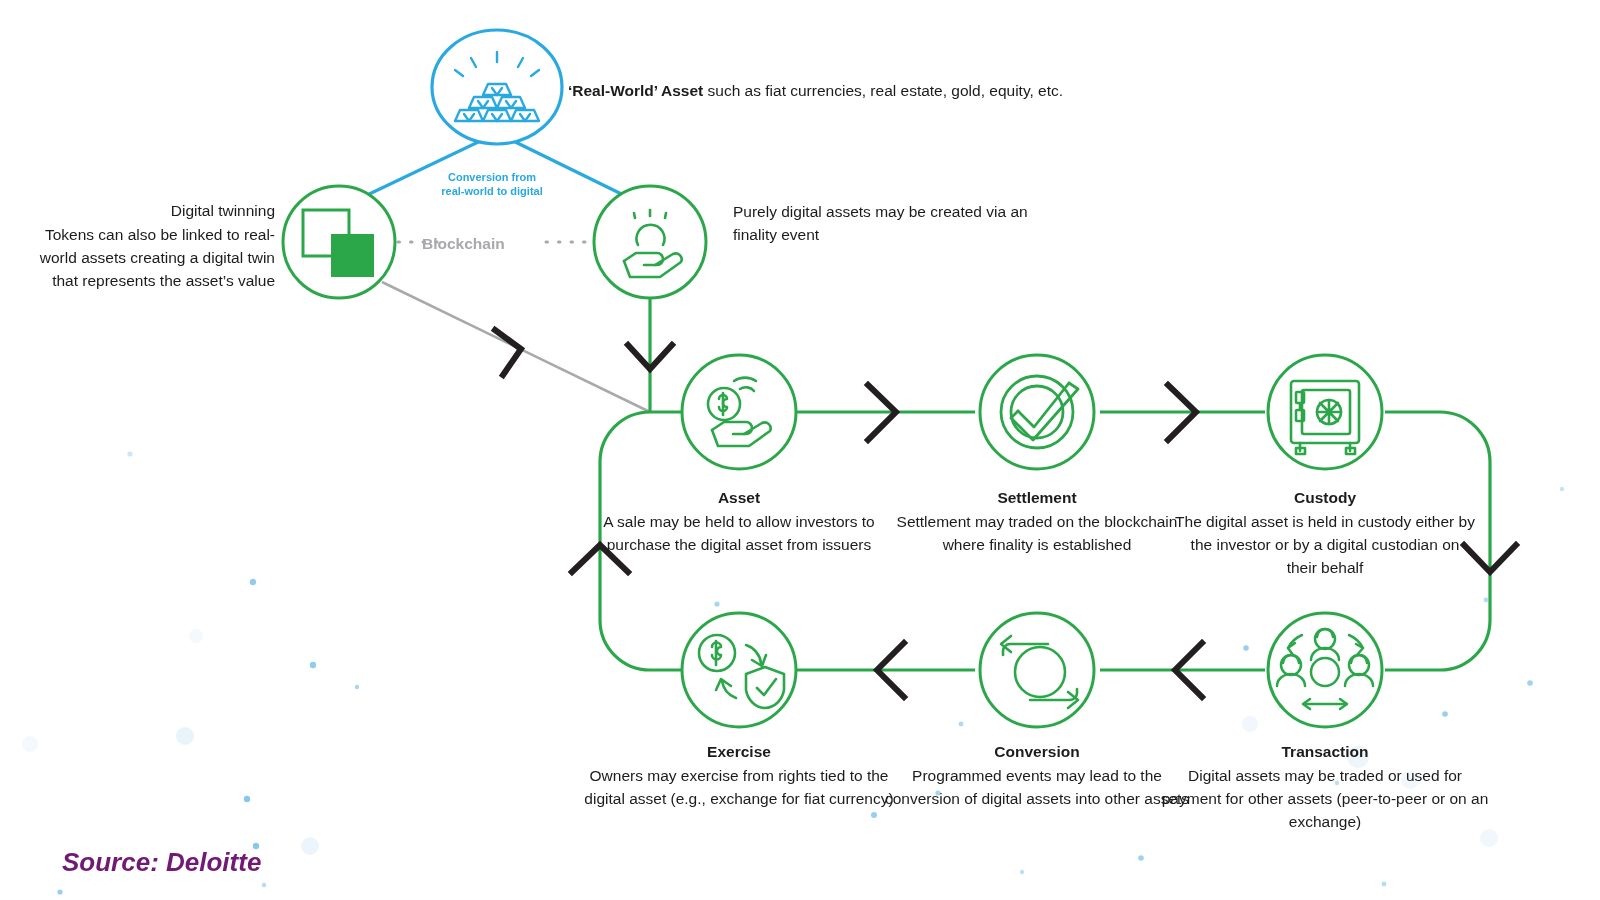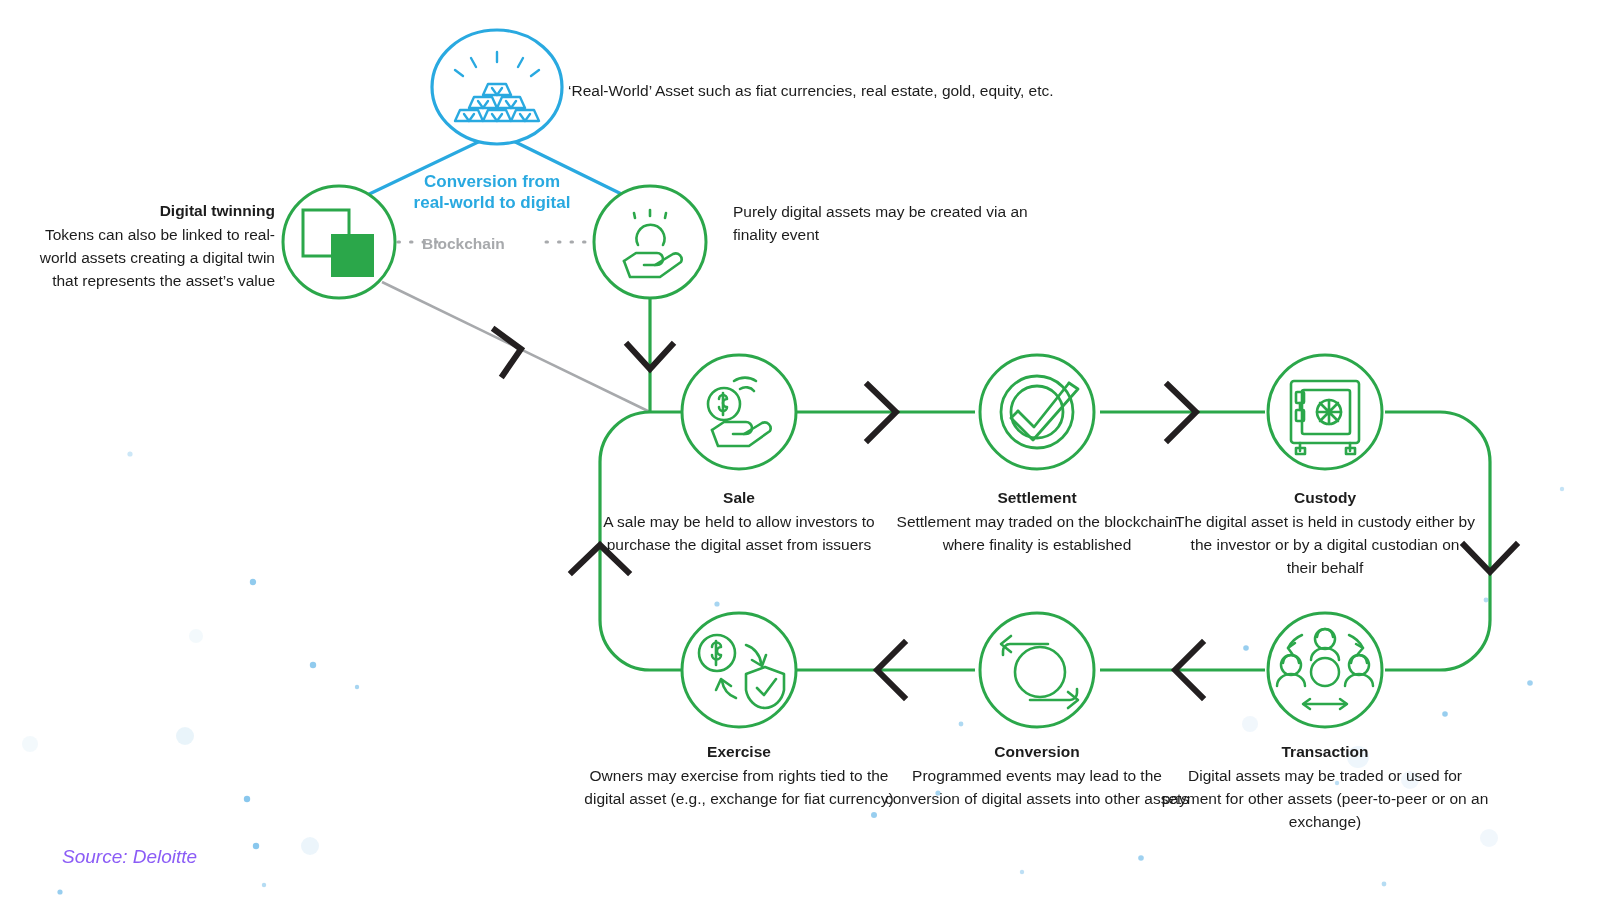--- a/index.html
+++ b/index.html
@@ -35,48 +35,48 @@
   .node-caption {
     text-align: center;
     width: 300px;
   }
   .node-caption .ttl {
     font-weight: bold;
     display: block;
     margin-bottom: 1px;
   }
   .side-caption .ttl {
-    font-weight: bold;
+    font-weight: normal;
     display: block;
     margin-bottom: 1px;
   }
   .rwa-text {
     font-size: 15.5px;
     white-space: nowrap;
   }
-  .rwa-text b { font-weight: normal; }
+  .rwa-text b { font-weight: bold; }
 
   .conv-label {
     color: #29a9e0;
     font-weight: bold;
-    font-size: 17px;
+    font-size: 11px;
     text-align: center;
     line-height: 1.25;
     width: 260px;
   }
   .chain-label {
     color: #a7a9ac;
     font-weight: bold;
     font-size: 15.5px;
   }
   .source-label {
     font-style: italic;
-    font-weight: normal;
-    font-size: 19px;
-    color: #8b5cf6;
+    font-weight: bold;
+    font-size: 26px;
+    color: #701a75;
   }
   .left-align-right { text-align: right; width: 250px; }
   .left-align { text-align: left; width: 330px; }
 </style>
 </head>
 <body>
 
 <div id="canvas">
 
   <svg id="bg-dots" viewBox="0 0 1600 900">
@@ -309,21 +309,21 @@
   <div class="txt side-caption left-align-right" style="left:25px; top:200px;">
     <span class="ttl">Digital twinning</span>
     <span>Tokens can also be linked to real-world assets creating a digital twin that represents the asset’s value</span>
   </div>
 
   <div class="txt side-caption left-align" style="left:733px; top:201px;">
     <span>Purely digital assets may be created via an finality event</span>
   </div>
 
   <div class="txt node-caption" style="left:589px; top:487px;">
-    <span class="ttl">Sale</span>
+    <span class="ttl">Asset</span>
     <span>A sale may be held to allow investors to purchase the digital asset from issuers</span>
   </div>
 
   <div class="txt node-caption" style="left:887px; top:487px;">
     <span class="ttl">Settlement</span>
     <span>Settlement may traded on the blockchain where finality is established</span>
   </div>
 
   <div class="txt node-caption" style="left:1175px; top:487px;">
     <span class="ttl">Custody</span>

